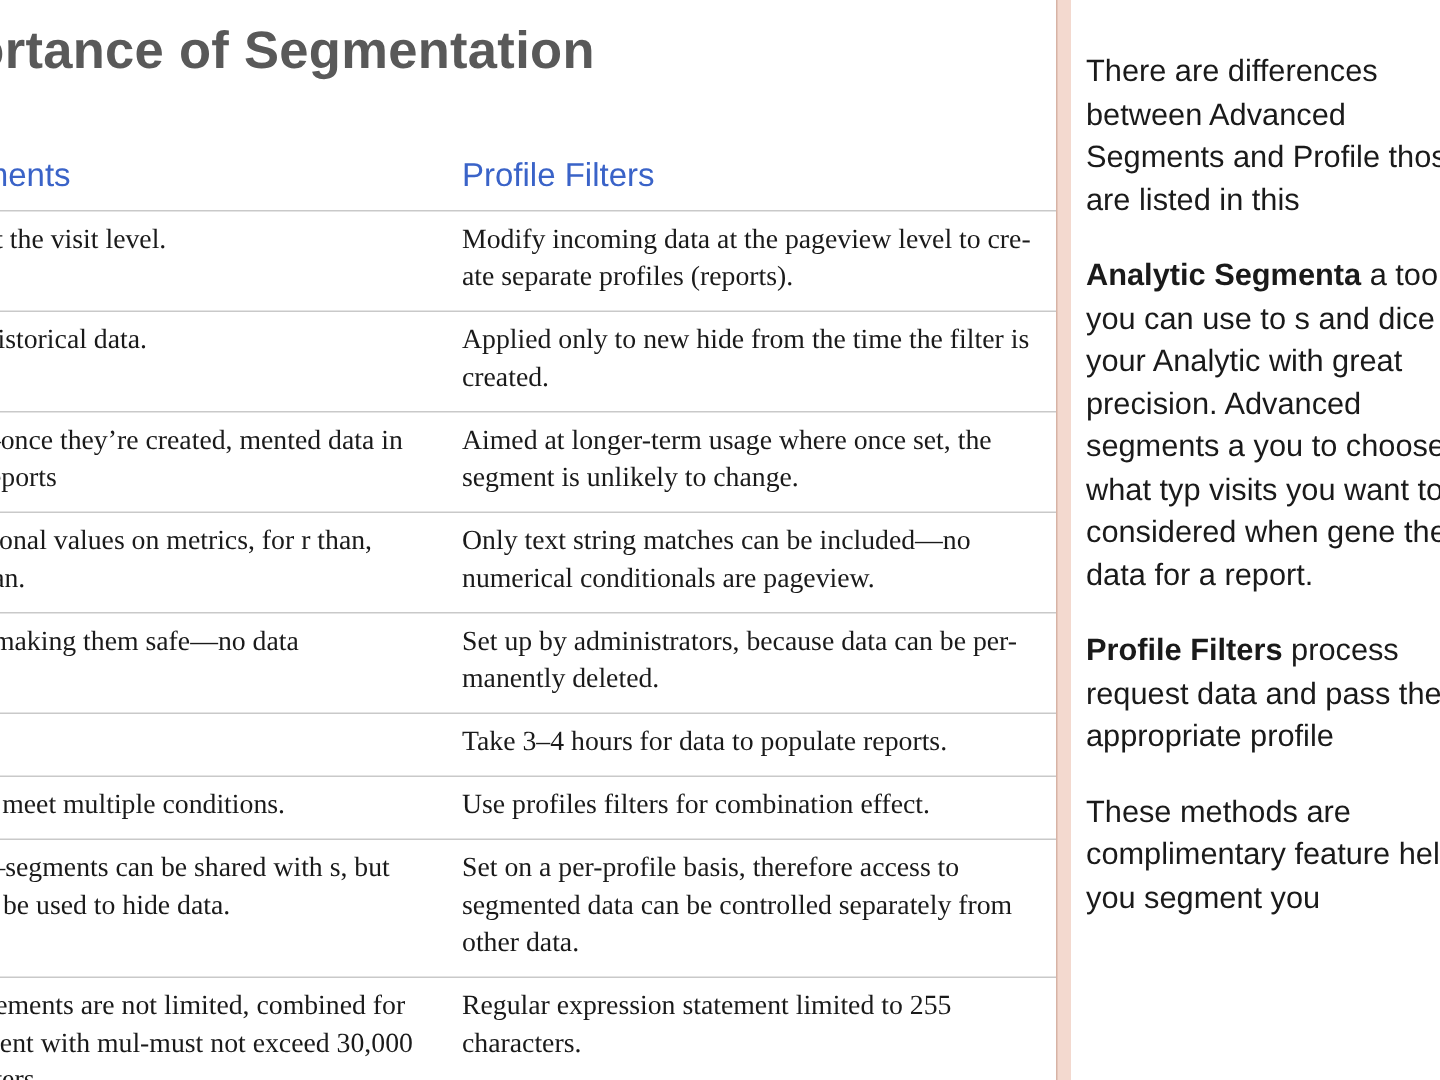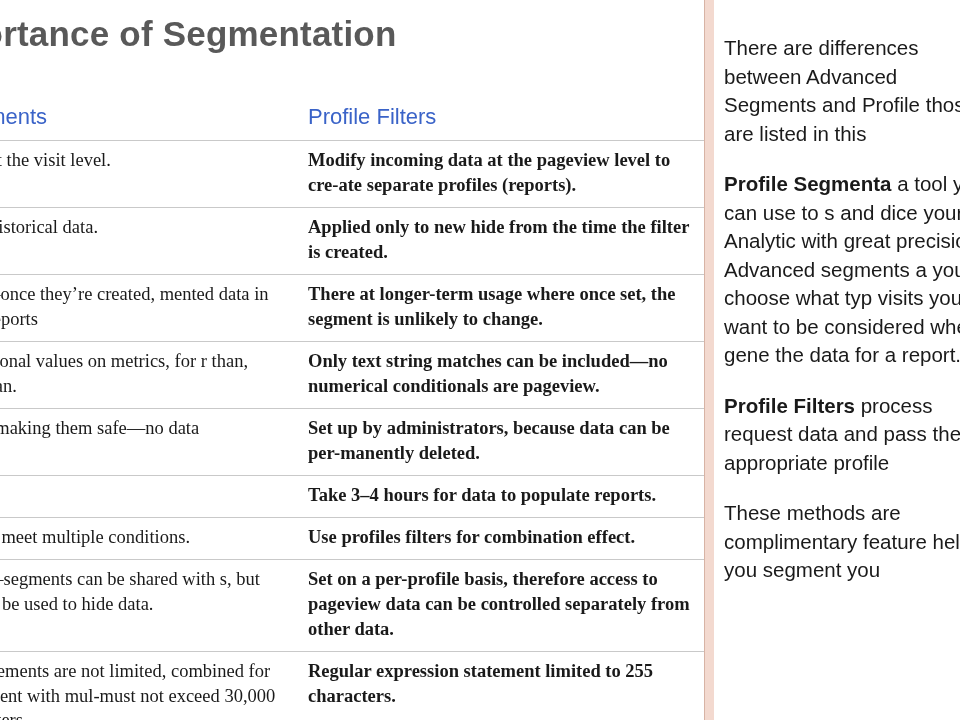--- a/index.html
+++ b/index.html
@@ -68,21 +68,21 @@
 
   table.cmp td {
     font-family: "Liberation Serif", serif;
     font-size: 18.5px;
     line-height: 1.35;
     color: #1a1a1a;
     vertical-align: top;
     padding: 7px 12px 9px 10px;
     border-top: 1px solid #c9c9c9;
   }
-  table.cmp td.c2 { padding-left: 18px; font-weight: bold; }
+  table.cmp td.c2 { padding-left: 18px; }
   table.cmp tr.first td { border-top: 1px solid #c9c9c9; }
 
   
   #seam {
     position: absolute;
     left: 704px;
     top: 0;
     width: 10px;
     height: 720px;
     background: #f3d9cf;
@@ -137,56 +137,56 @@
           <tr class="first">
             <td class="c1">view at the visit level.</td>
             <td class="c2">Modify incoming data at the pageview level to cre-ate separate profiles (reports).</td>
           </tr>
           <tr>
             <td class="c1">t and historical data.</td>
             <td class="c2">Applied only to new hide from the time the filter is created.</td>
           </tr>
           <tr>
             <td class="c1">sults—once they’re created, mented data in your reports</td>
-            <td class="c2">There at longer-term usage where once set, the segment is unlikely to change.</td>
+            <td class="c2">Aimed at longer-term usage where once set, the segment is unlikely to change.</td>
           </tr>
           <tr>
             <td class="c1">conditional values on metrics, for r than, less than.</td>
             <td class="c2">Only text string matches can be included—no numerical conditionals are pageview.</td>
           </tr>
           <tr>
             <td class="c1">users, making them safe—no data</td>
             <td class="c2">Set up by administrators, because data can be per-manently deleted.</td>
           </tr>
           <tr>
             <td class="c1">able.</td>
             <td class="c2">Take 3–4 hours for data to populate reports.</td>
           </tr>
           <tr>
             <td class="c1">ents to meet multiple conditions.</td>
             <td class="c2">Use profiles filters for combination effect.</td>
           </tr>
           <tr>
             <td class="c1">basis—segments can be shared with s, but cannot be used to hide data.</td>
-            <td class="c2">Set on a per-profile basis, therefore access to pageview data can be controlled separately from other data.</td>
+            <td class="c2">Set on a per-profile basis, therefore access to segmented data can be controlled separately from other data.</td>
           </tr>
           <tr>
             <td class="c1">on statements are not limited, combined for a segment with mul-must not exceed 30,000 characters.</td>
             <td class="c2">Regular expression statement limited to 255 characters.</td>
           </tr>
         </tbody>
       </table>
     </div>
 
   </div>
 
   <div id="seam"></div>
 
   <div id="notes">
     <div id="notes-inner">
       <p><span>There are differences between Advanced Segments and Profile those are listed in this</span></p>
-      <p><b>Profile Segmenta</b><span> a tool you can use to s and dice your Analytic with great precision. Advanced segments a you to choose what typ visits you want to be considered when gene the data for a report.</span></p>
+      <p><b>Analytic Segmenta</b><span> a tool you can use to s and dice your Analytic with great precision. Advanced segments a you to choose what typ visits you want to be considered when gene the data for a report.</span></p>
       <p><b>Profile Filters</b><span> process request data and pass the appropriate profile</span></p>
       <p><span>These methods are complimentary feature help you segment you</span></p>
     </div>
   </div>
 
 </div>
 
 </body></html>

